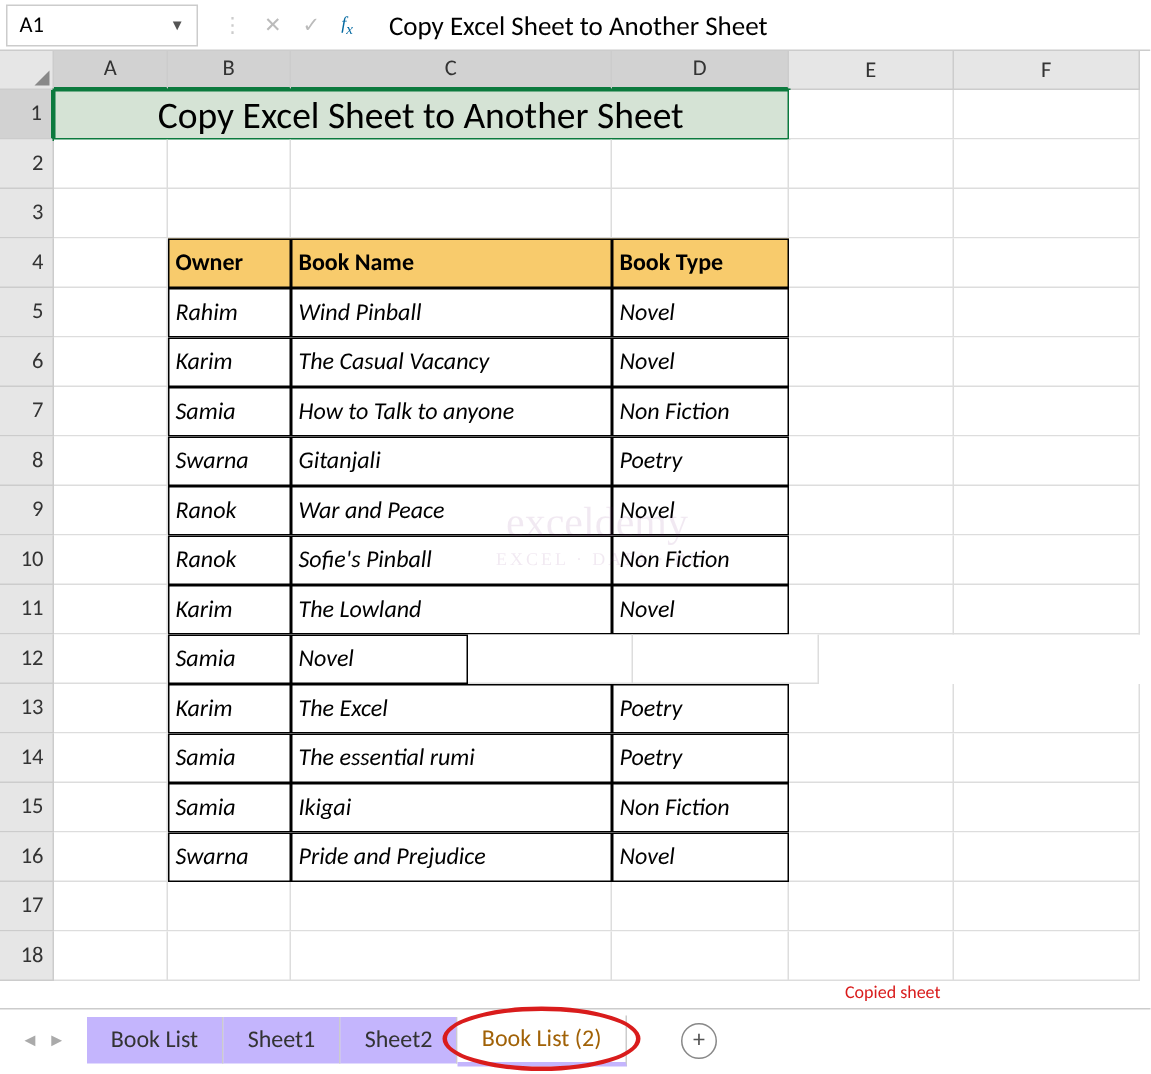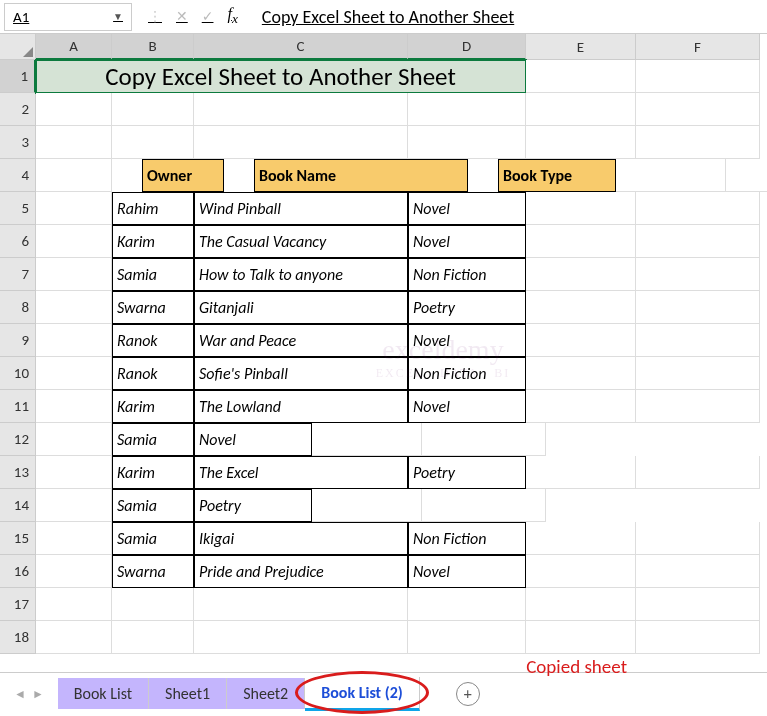--- a/index.html
+++ b/index.html
@@ -1,24 +1,24 @@
 <!DOCTYPE html>
 <html><head>
   <meta charset="utf-8">
   <style>
     * { box-sizing: border-box; margin: 0; padding: 0; }
     body { font-family: Calibri, Arial, sans-serif; font-size: 14px; background: #fff; overflow: hidden; }
     
     
-    .formula-bar-row { display: flex; align-items: center; height: 34px; border-bottom: 1px solid #ccc; background: #fff; text-decoration: underline; }
+    .formula-bar-row { display: flex; align-items: center; height: 34px; border-bottom: 1px solid #ccc; background: #fff; }
     .name-box { width: 128px; height: 28px; border: 1px solid #ccc; margin: 2px 4px; display: flex; align-items: center; padding: 0 8px; font-size: 15px; position: relative; background: #fff; }
     .name-box-arrow { margin-left: auto; color: #555; font-size: 10px; }
     .fx-controls { display: flex; align-items: center; gap: 14px; padding: 0 12px; }
     .fx-btn { color: #bbb; font-size: 14px; }
-    .fx-label { font-style: italic; font-family: 'Times New Roman', serif; font-size: 16px; color: #000000; }
+    .fx-label { font-style: italic; font-family: 'Times New Roman', serif; font-size: 12px; color: #0369a1; }
     .formula-input { flex: 1; padding: 0 12px; font-size: 18px; display: flex; align-items: center; }
     
     
     .grid-area { display: flex; }
     .corner { width: 36px; height: 26px; background: #e6e6e6; border-right: 1px solid #ccc; border-bottom: 1px solid #ccc; position: relative; }
     .corner::after { content: ''; position: absolute; right: 2px; bottom: 2px; width: 0; height: 0; border-left: 10px solid transparent; border-bottom: 10px solid #888; }
     
     .col-headers { display: flex; height: 26px; }
     .col-h { background: #e6e6e6; border-right: 1px solid #ccc; border-bottom: 1px solid #ccc; display: flex; align-items: center; justify-content: center; font-size: 15px; color: #333; }
     .col-h.sel { background: #d2d2d2; border-bottom: 2px solid #0c7a3e; }
@@ -27,36 +27,36 @@
     .row-h.sel { background: #d2d2d2; border-right: 2px solid #0c7a3e; }
     
     .grid-body { display: flex; }
     .row-headers { display: flex; flex-direction: column; }
     .cells { position: relative; }
     .row { display: flex; }
     .cell { border-right: 1px solid #ddd; border-bottom: 1px solid #ddd; padding: 3px 4px; font-size: 16px; display: flex; align-items: center; background: #fff; overflow: hidden; white-space: nowrap; }
     
     .title-cell { font-size: 25px; font-weight: normal; justify-content: center; color: #000; }
     .selected-cell { outline: 2px solid #0c7a3e; outline-offset: -1px; background: #d5e3d5 !important; }
-    .thead { background: #f8cb6c !important; font-weight: bold; border: 1px solid #000 !important; margin-left: 30px; }
+    .thead { background: #f8cb6c !important; font-weight: bold; border: 1px solid #000 !important; }
     .tdata { border: 1px solid #000 !important; font-style: italic; }
     
     
     .cA { width: 76px; } .cB { width: 82px; } .cC { width: 214px; } .cD { width: 118px; } .cE { width: 110px; } .cF { width: 124px; }
     .rH { height: 33px; }
     
     
     .tab-bar { position: absolute; bottom: 2px; left: 0; right: 0; height: 42px; display: flex; align-items: center; background: #fff; border-top: 1px solid #ccc; }
     .tab-nav { display: flex; gap: 6px; padding: 0 14px; color: #aaa; font-size: 12px; }
     .tabs { display: flex; align-items: center; }
     .tab { padding: 6px 16px; border-right: 1px solid #ccc; font-size: 16px; background: #c4b5fd; cursor: pointer; color: #333; }
-    .tab.active { font-weight: bold; color: #1d4ed8; border-bottom: 3px solid #0ea5e9; background: #fff; }
+    .tab.active { font-weight: normal; color: #a16207; border-bottom: 3px solid #c4b5fd; background: #fff; }
     .new-tab { margin-left: 36px; width: 24px; height: 24px; border: 1.5px solid #888; border-radius: 50%; display: flex; align-items: center; justify-content: center; color: #555; font-size: 16px; }
     
-    .copied-label { position: absolute; right: 140px; top: -18px; color: #d91c1c; font-size: 19px; font-family: Calibri, sans-serif; }
+    .copied-label { position: absolute; right: 140px; top: -18px; color: #d91c1c; font-size: 12px; font-family: Calibri, sans-serif; }
     
     .watermark { position: absolute; top: 50%; left: 50%; transform: translate(-50%, -50%); opacity: 0.09; font-size: 28px; color: #701a75; pointer-events: none; z-index: 100; text-align: center; font-family: Georgia, serif; }
     .watermark .sub { font-size: 12px; letter-spacing: 2px; }
   </style>
 </head>
 <body>
 
 <div class="formula-bar-row">
   <div class="name-box">
     <span>A1</span>
@@ -204,20 +204,21 @@
         <div class="cell rH cA"></div>
         <div class="cell rH cB tdata">Karim</div>
         <div class="cell rH cC tdata">The Excel</div>
         <div class="cell rH cD tdata">Poetry</div>
         <div class="cell rH cE"></div>
         <div class="cell rH cF"></div>
       </div>
       <div class="row">
         <div class="cell rH cA"></div>
         <div class="cell rH cB tdata">Samia</div>
+        <div class="cell rH cC tdata">The essential rumi</div>
         <div class="cell rH cD tdata">Poetry</div>
         <div class="cell rH cE"></div>
         <div class="cell rH cF"></div>
       </div>
       <div class="row">
         <div class="cell rH cA"></div>
         <div class="cell rH cB tdata">Samia</div>
         <div class="cell rH cC tdata">Ikigai</div>
         <div class="cell rH cD tdata">Non Fiction</div>
         <div class="cell rH cE"></div>

